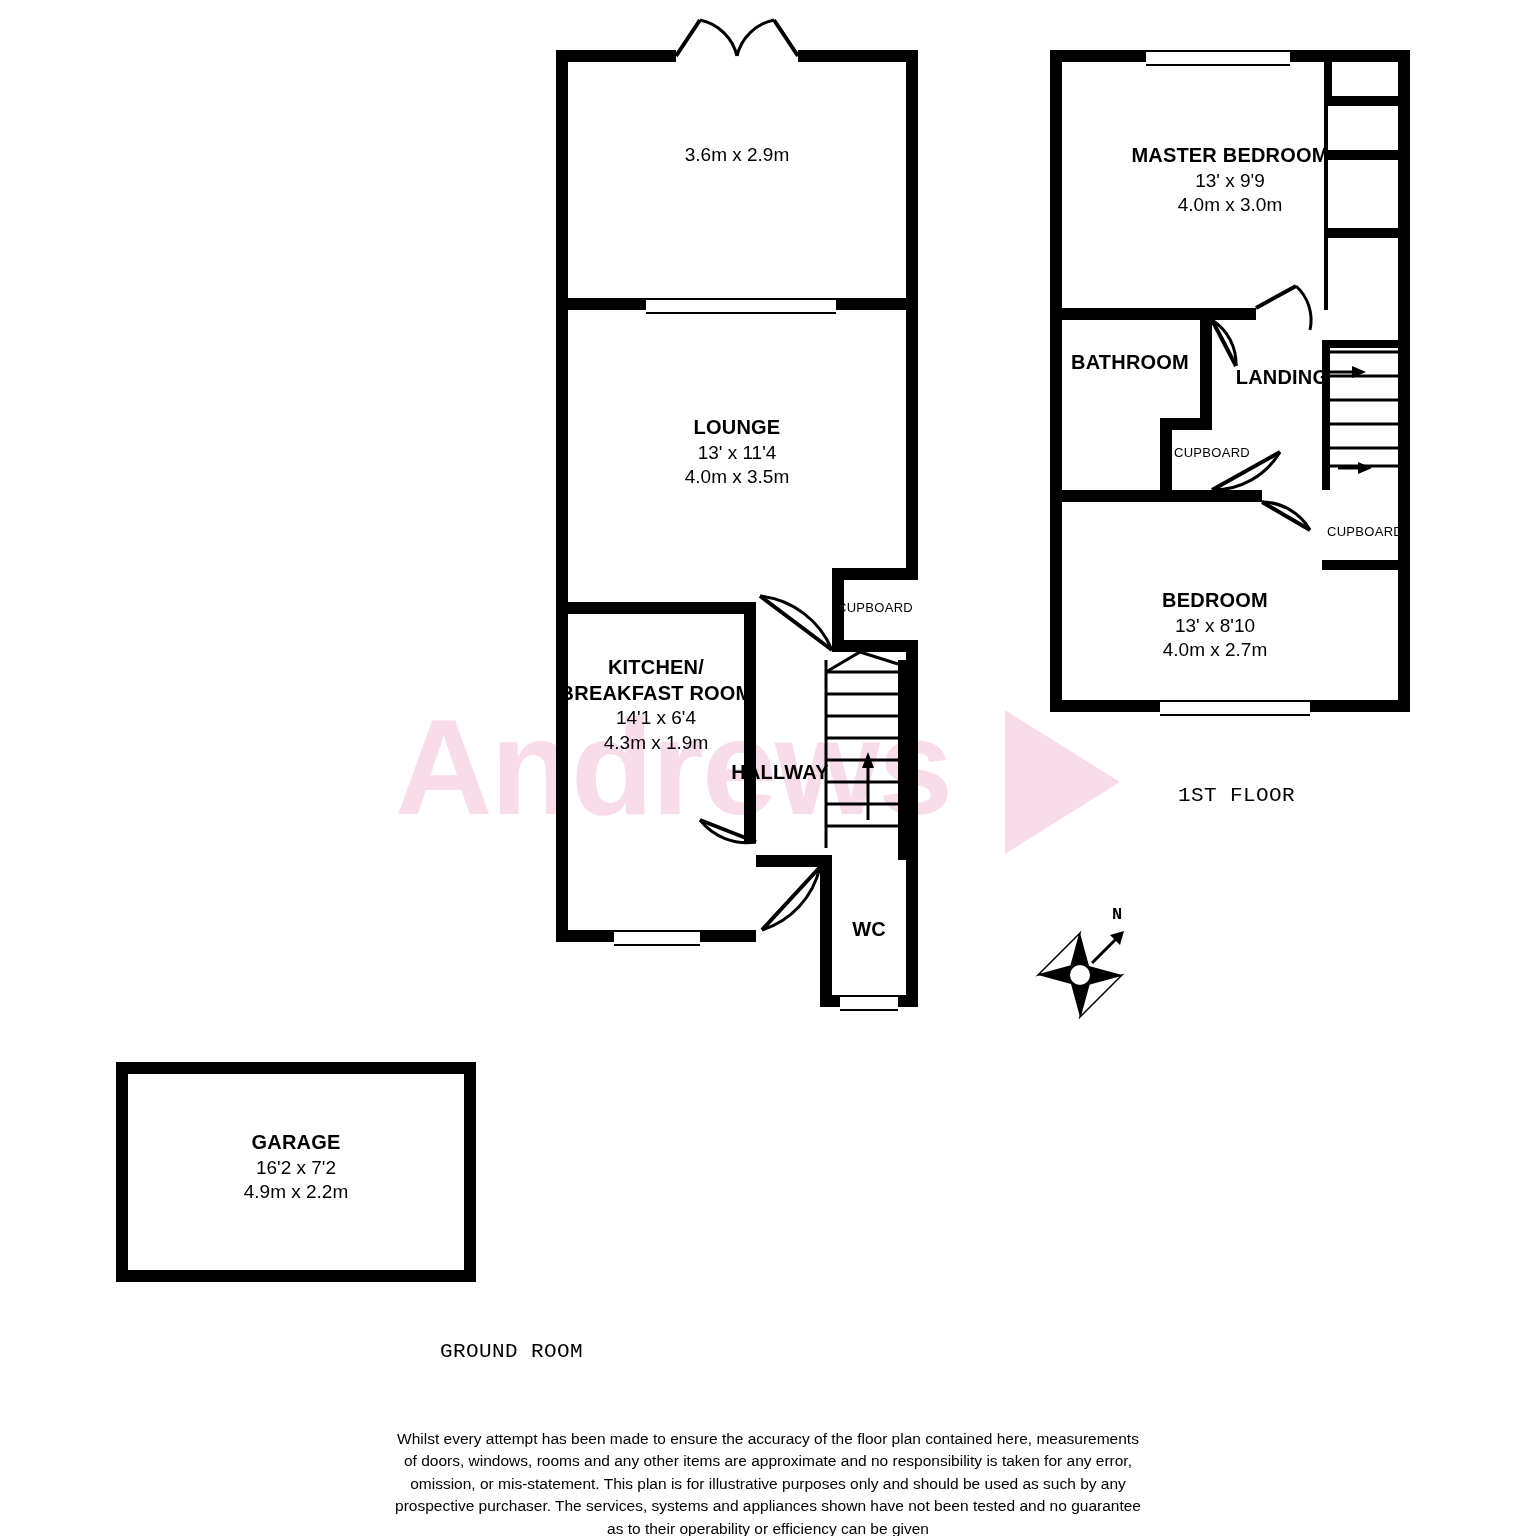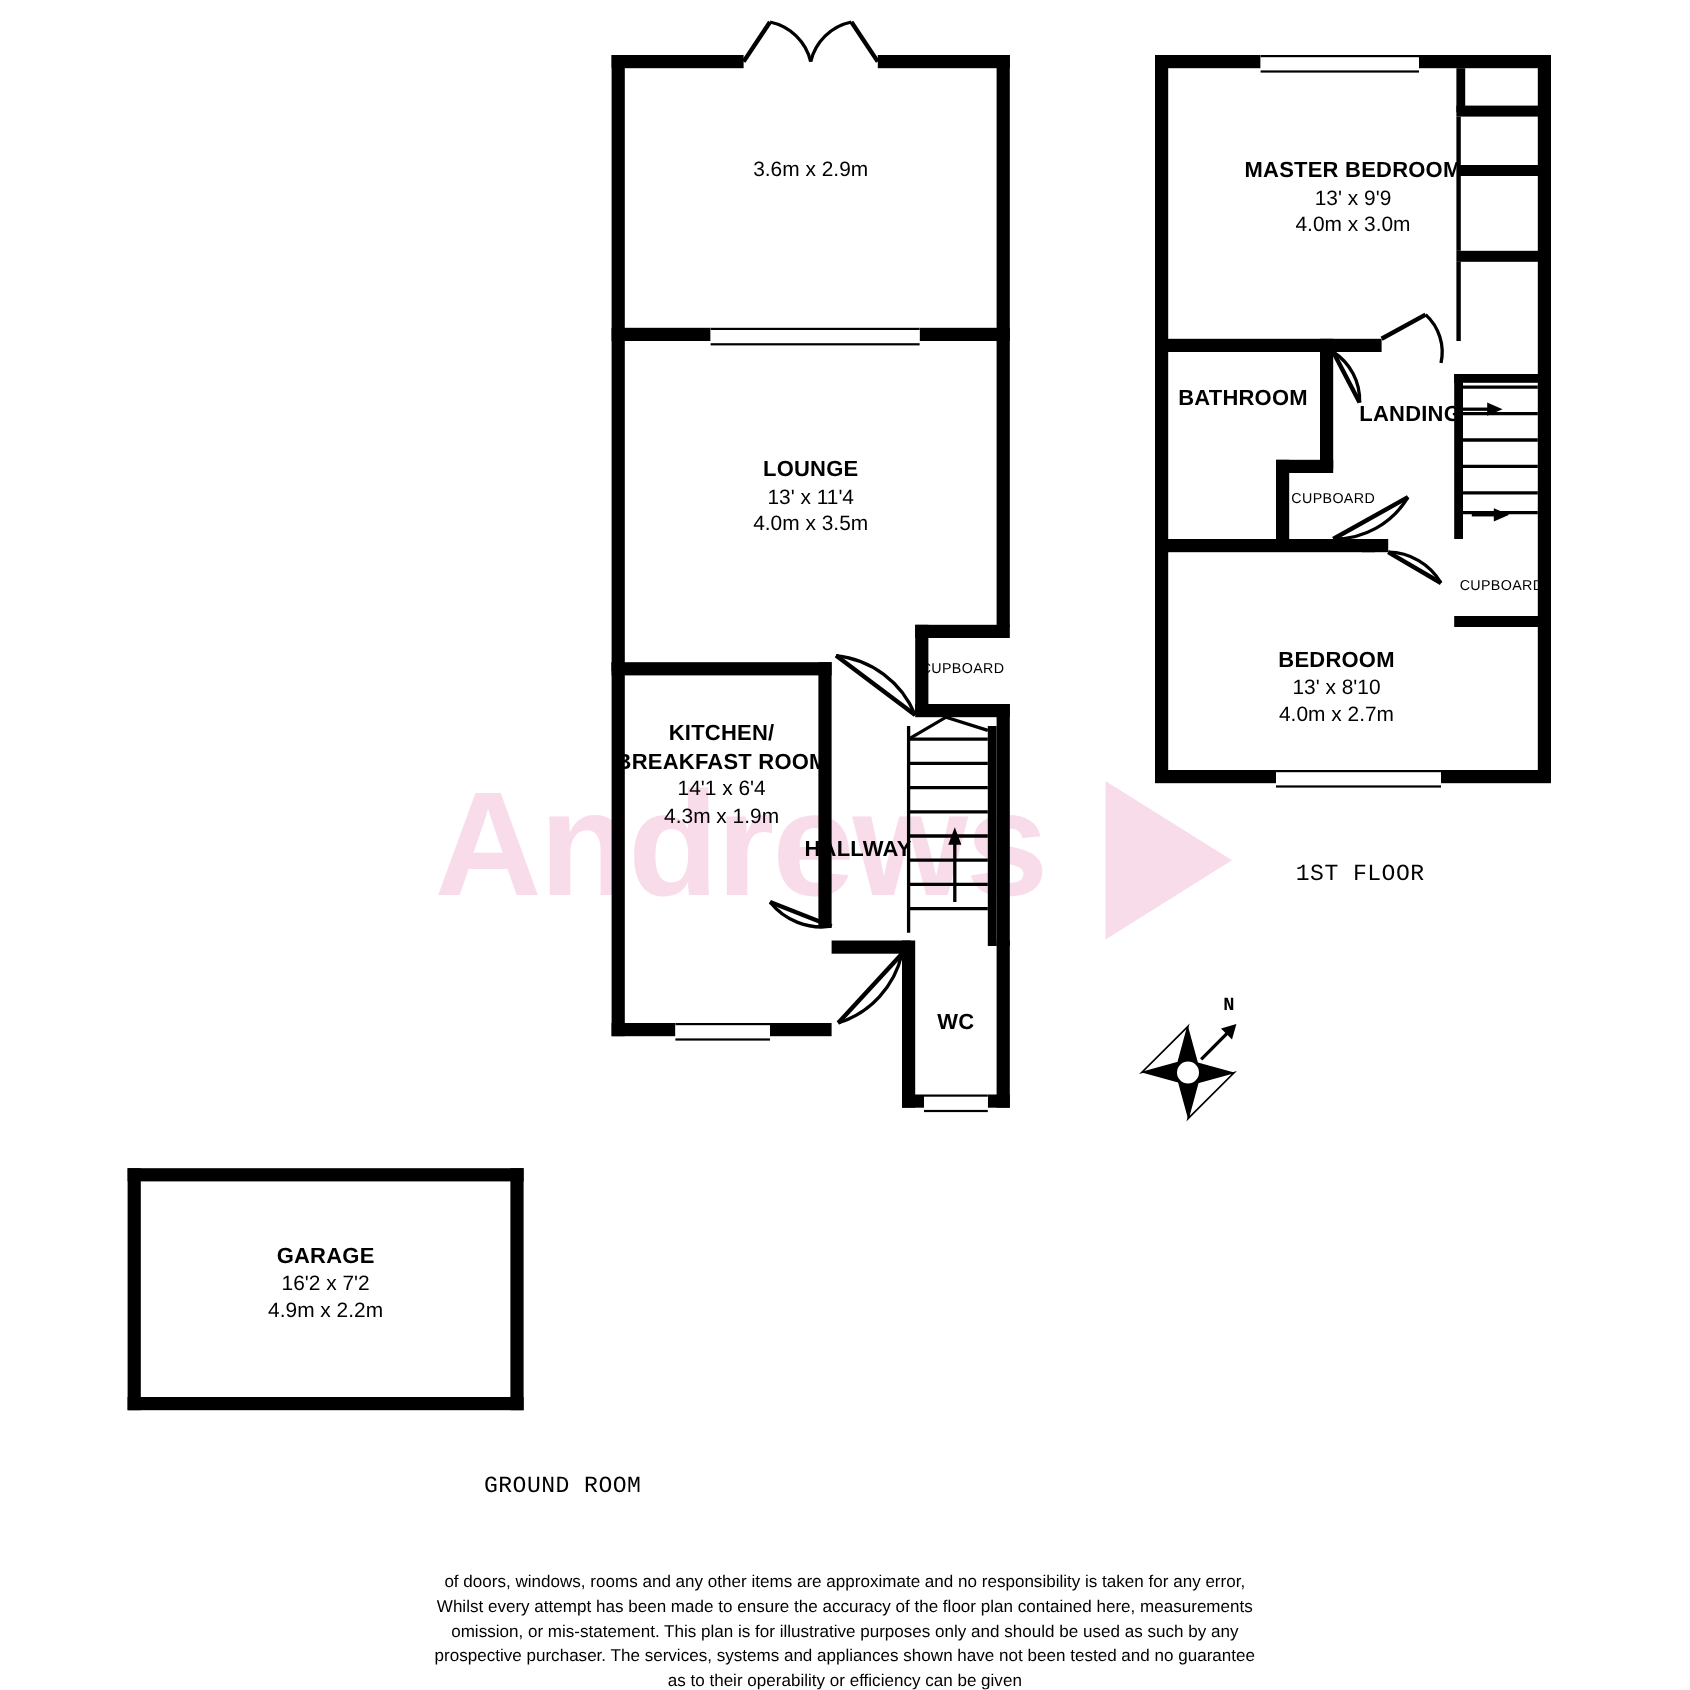--- a/index.html
+++ b/index.html
@@ -320,21 +320,21 @@
       <line x1="12" y1="-12" x2="38" y2="-38" stroke="#000" stroke-width="3"></line>
       <polygon points="44,-44 30,-40 40,-30" fill="#000"></polygon>
     </g>
   </svg>
 
   <text></text>
   <div class="floor-title" style="left:1112px; top:905px; font-size:17px; font-weight:bold;">N</div>
 
   
   <div class="disclaimer" style="top:1428px;">
+    <div>Whilst every attempt has been made to ensure the accuracy of the floor plan contained here, measurements</div>
     <div>of doors, windows, rooms and any other items are approximate and no responsibility is taken for any error,</div>
-    <div>Whilst every attempt has been made to ensure the accuracy of the floor plan contained here, measurements</div>
     <div>omission, or mis-statement. This plan is for illustrative purposes only and should be used as such by any</div>
     <div>prospective purchaser. The services, systems and appliances shown have not been tested and no guarantee</div>
     <div>as to their operability or efficiency can be given</div>
 
   </div>
 
 </div>
 
 </body></html>

